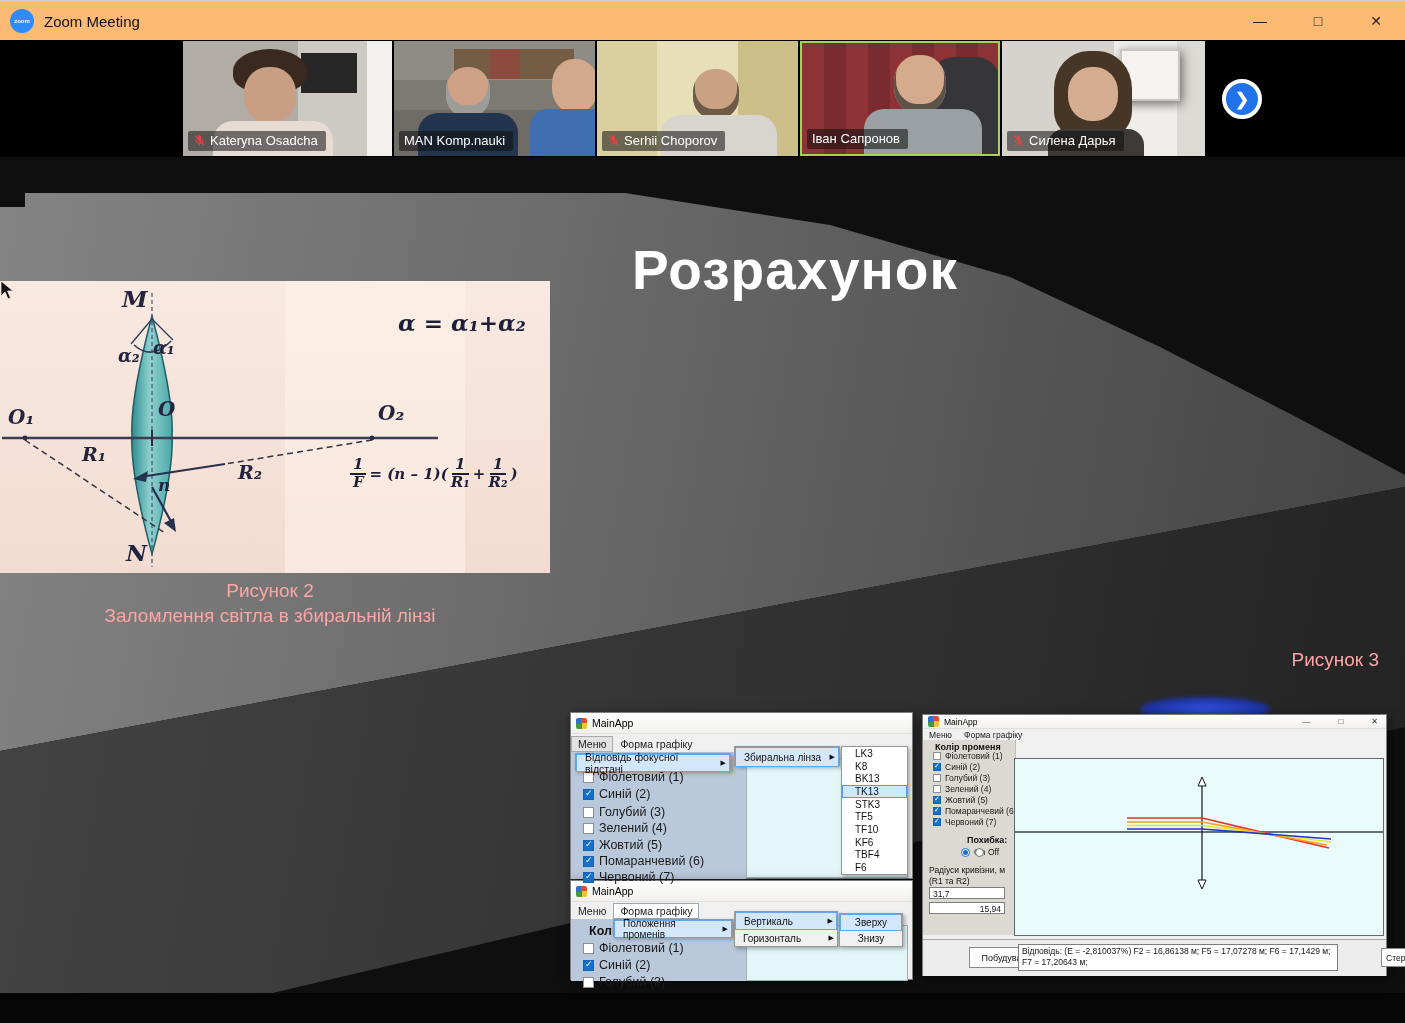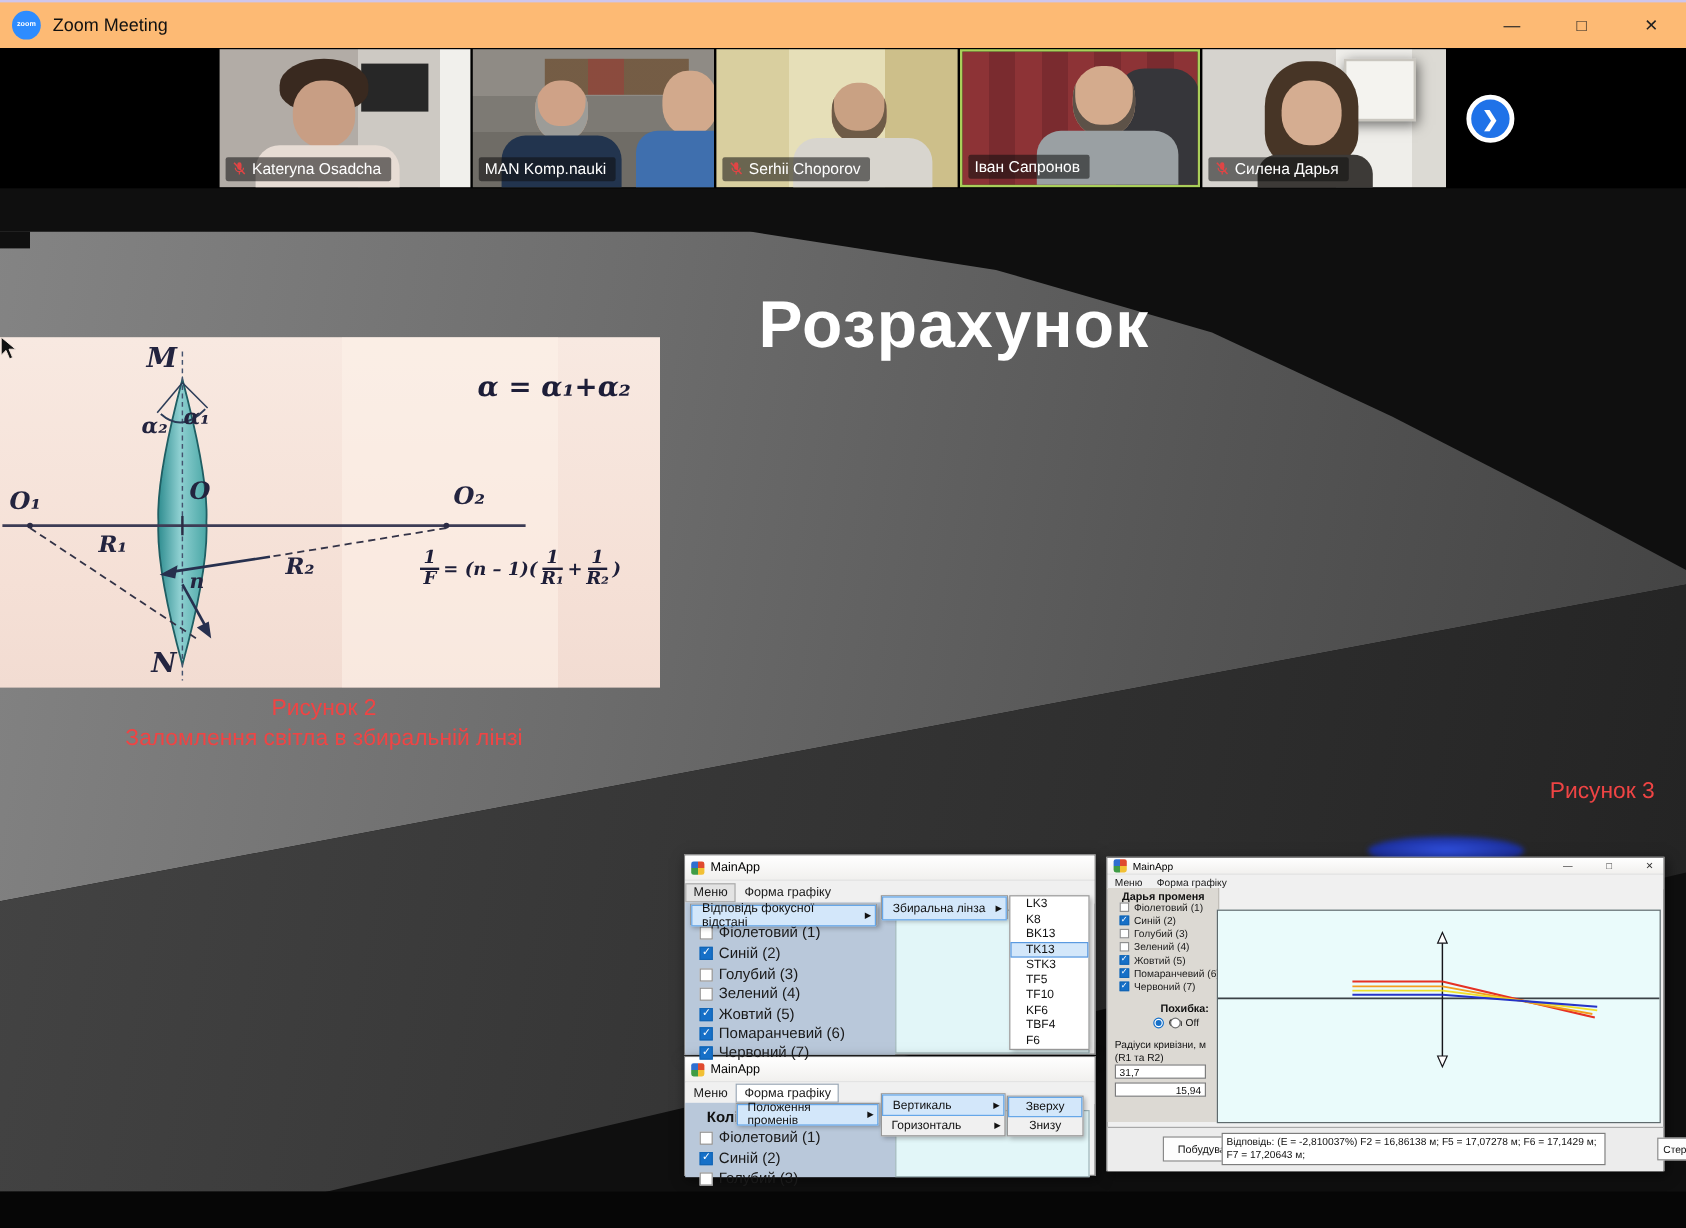--- a/index.html
+++ b/index.html
@@ -75,21 +75,21 @@
   .dlabel{position:absolute;color:#23243f;font-family:"DejaVu Serif",serif;font-style:italic;font-weight:bold;}
   #fml1{position:absolute;left:398px;top:28px;font-family:"DejaVu Serif",serif;font-weight:bold;
     font-size:23px;color:#1d1e38;font-style:italic;}
   #fml2{position:absolute;left:350px;top:176px;display:flex;align-items:center;gap:3px;
     font-family:"DejaVu Serif",serif;color:#1d1e38;font-size:15px;font-weight:bold;font-style:italic;}
   .frac{display:inline-flex;flex-direction:column;align-items:center;line-height:1.05;}
   .frac i:first-child{border-bottom:2px solid #1d1e38;padding:0 3px;font-style:inherit;}
   .frac i{font-style:inherit;}
   #cursor2{position:absolute;left:508px;top:168px;}
 
-  .cap{color:#ef4444;font-size:19px;line-height:25px;}
+  .cap{color:#fca5a5;font-size:19px;line-height:25px;}
   #cap2{position:absolute;left:0;top:421px;width:540px;text-align:center;}
   #cap3{position:absolute;right:26px;top:490px;text-align:right;}
   #blueblob{position:absolute;left:1140px;top:540px;width:130px;height:24px;border-radius:50%;
     background:radial-gradient(ellipse at center,#3050e0 0%,#1c2f9a 70%);filter:blur(2px);}
 
   
   .win{position:absolute;background:#f0f0f0;border:1px solid #7e7e7e;
     box-shadow:2px 3px 10px rgba(0,0,0,.55);box-sizing:border-box;}
   .wtitle{display:flex;align-items:center;background:linear-gradient(#fff,#f1f0ee);
     border-bottom:1px solid #e0e0e0;}
@@ -464,21 +464,21 @@
           <span>—</span>
           <span>□</span>
           <span>✕</span>
         </span>
       </div>
       <div class="menubar">
         <span class="mitem">Меню</span>
         <span class="mitem">Форма графіку</span>
       </div>
       <div class="panelgray"></div>
-      <span class="grouplab" style="left:12px;top:27px;">Дарья променя</span>
+      <span class="grouplab" style="left:12px;top:27px;">Колір променя</span>
 
       <div class="cbrow small" style="top:36px;">
           <span class="cb"></span>
           <span>Фіолетовий (1)</span>
         </div>
       <div class="cbrow small checked" style="top:47px;">
           <span class="cb"></span>
           <span>Синій (2)</span>
         </div>
       <div class="cbrow small" style="top:58px;">

